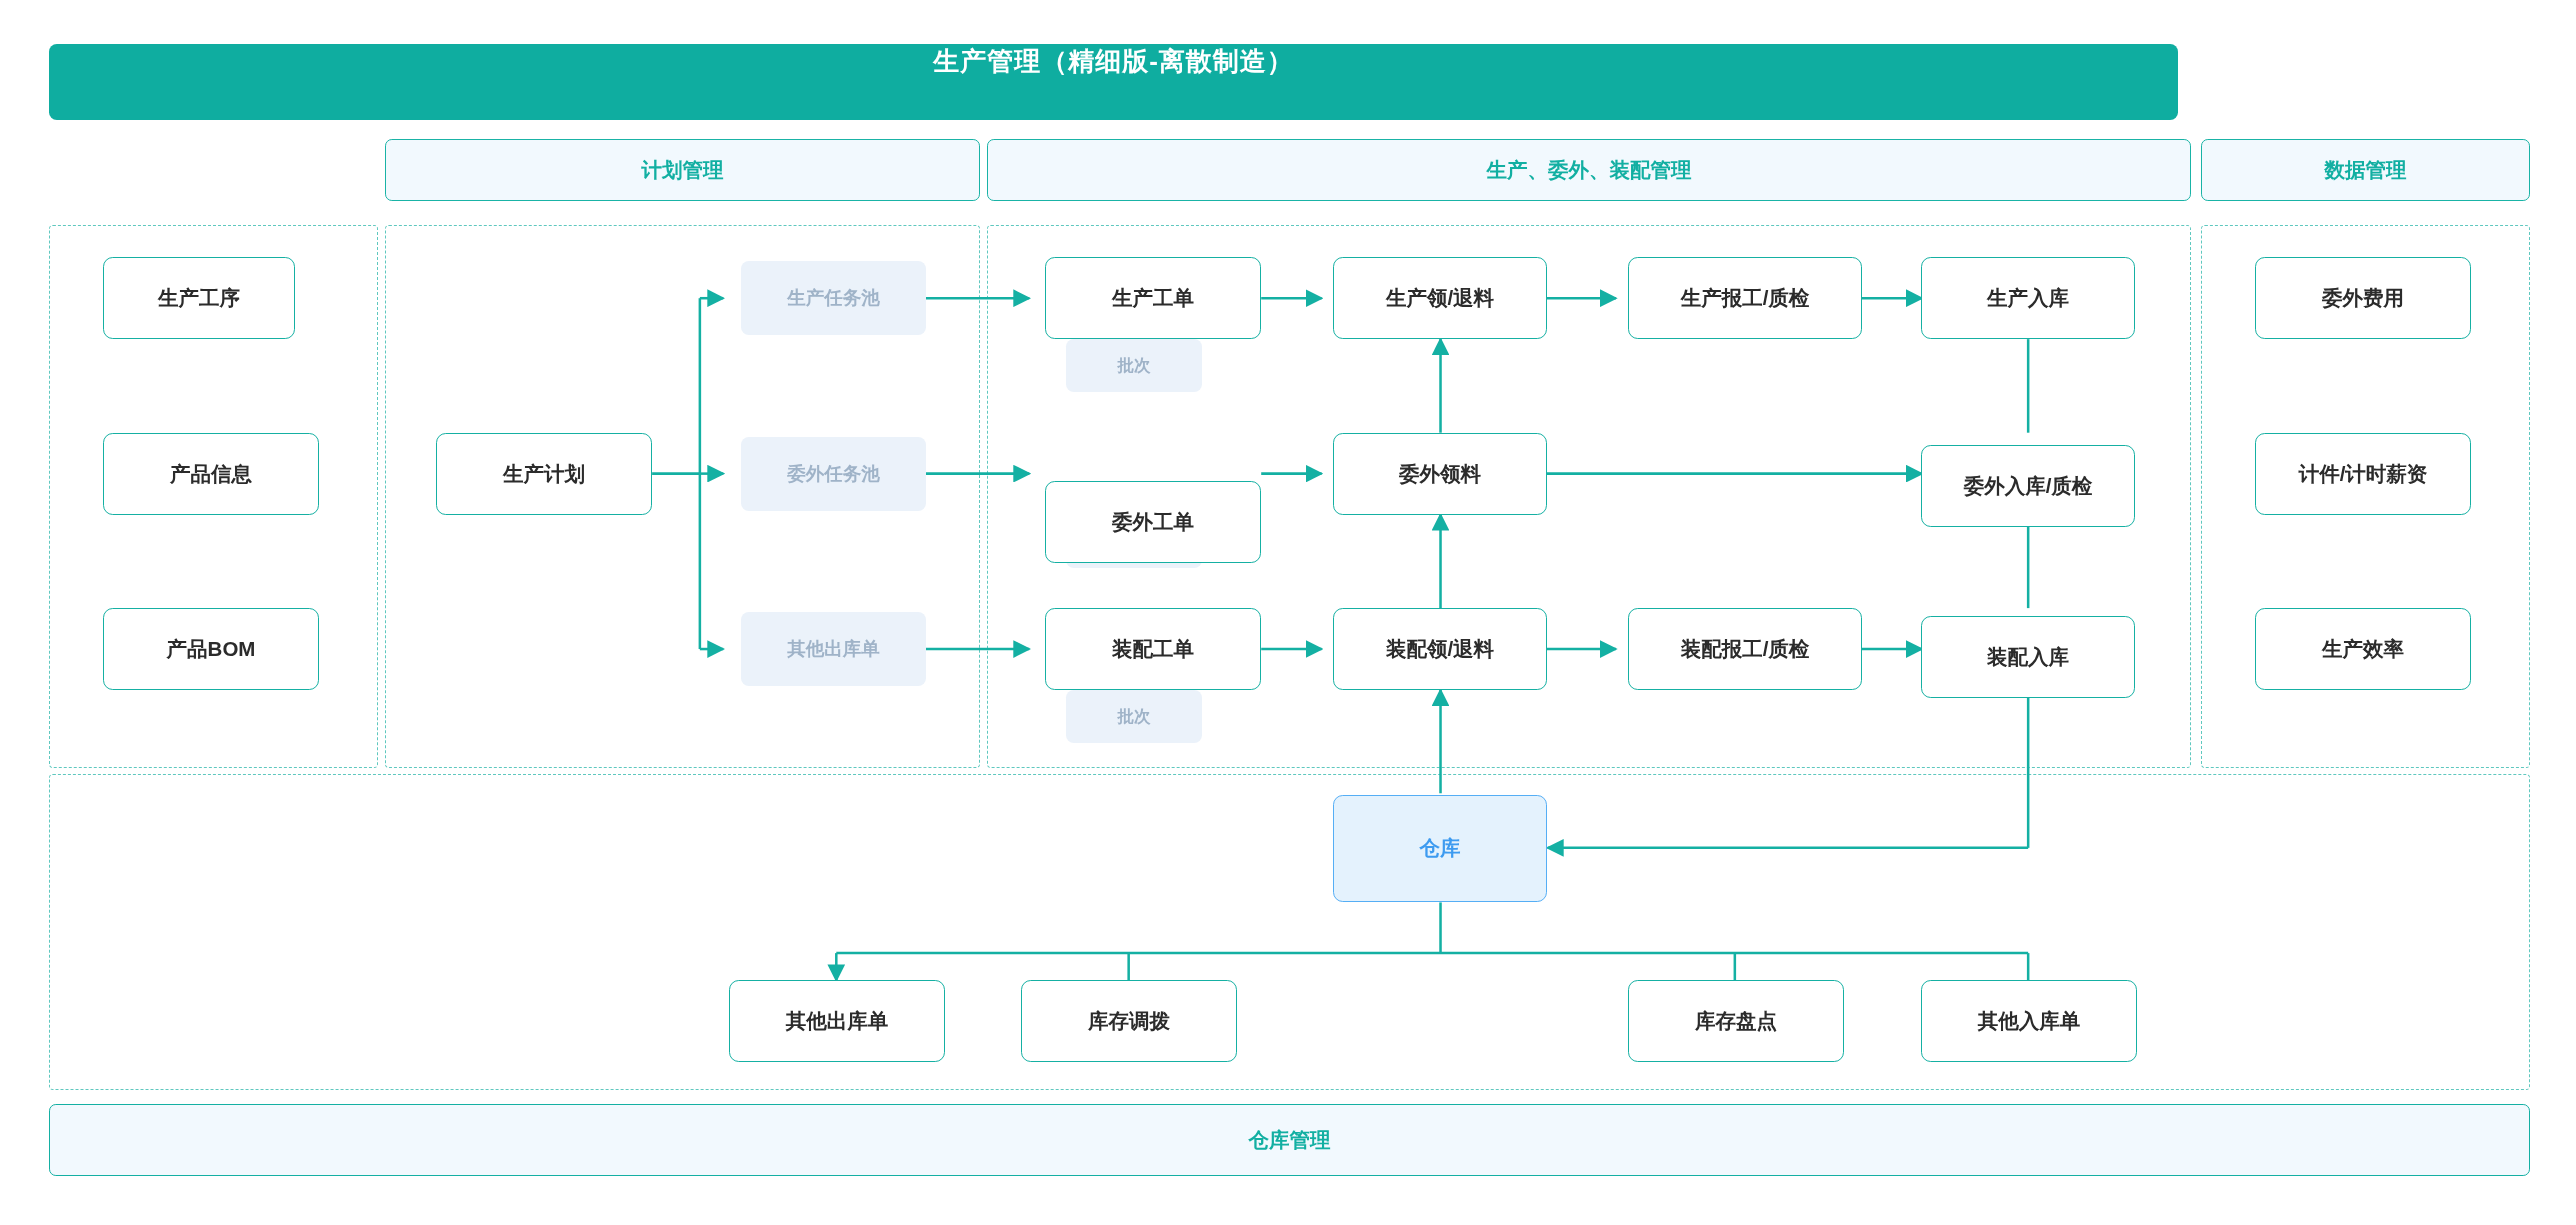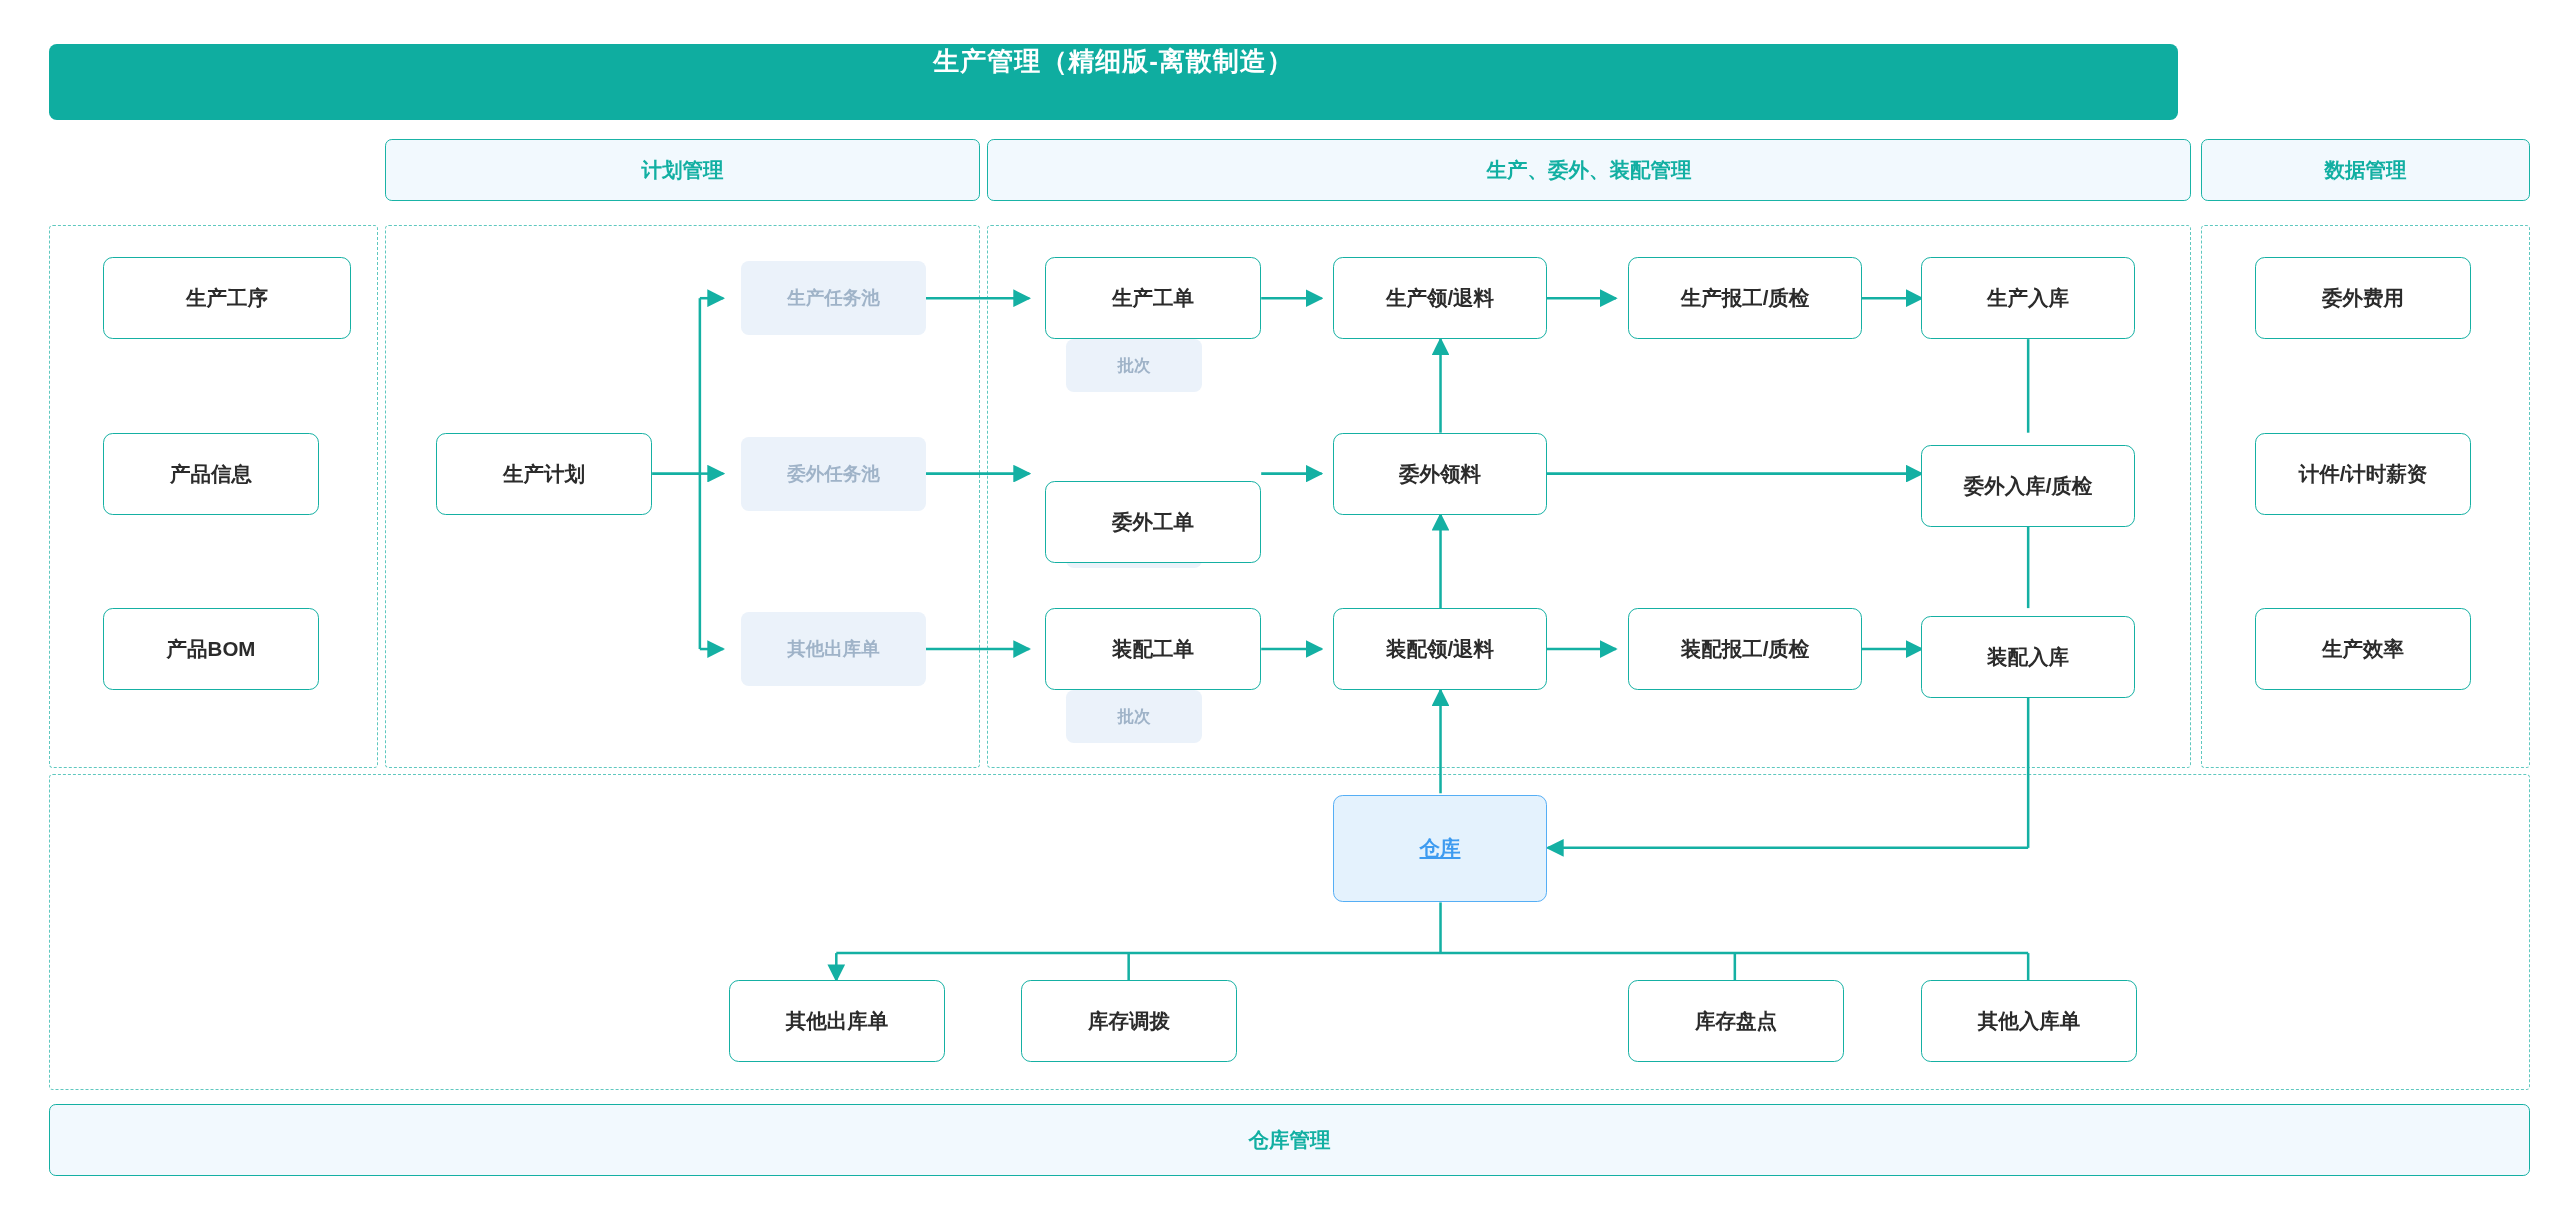--- a/index.html
+++ b/index.html
@@ -46,21 +46,21 @@
   .node-pool{
     background:#EBF2FA;border:none;border-radius:7.8px;
     color:#9FB3C8;font-size:18.5px;font-weight:bold;
   }
   .node-batch{
     background:#EBF2FA;border:none;border-radius:7.8px;
     color:#9FB3C8;font-size:16.6px;font-weight:bold;
   }
   .node-wh{
     background:#E4F2FD;border:1.8px solid #55AEF5;
-    color:#3D9BF0;font-size:20.5px;font-weight:bold;text-decoration:underline;
+    color:#3D9BF0;font-size:20.5px;font-weight:bold;
   }
 
   
   .footer{
     position:absolute;left:49px;top:1104px;width:2479px;height:70px;
     background:#F2F9FE;border:1.8px solid #14B0A3;border-radius:6.8px;
     display:flex;align-items:center;justify-content:center;
   }
   .footer span{color:#12AFA2;font-size:20.5px;font-weight:bold;}
 
@@ -134,21 +134,21 @@
     <path class="ln" d="M 1478,444 L 1478,348" marker-end="url(#ah)"></path>
 
     <path class="ln" d="M 1478,926 L 1478,978"></path>
     <path class="ln" d="M 858,978 L 2081,978"></path>
     <path class="ln" d="M 858,978 L 858,1006" marker-end="url(#ah)"></path>
     <path class="ln" d="M 1158,978 L 1158,1006"></path>
     <path class="ln" d="M 1780,978 L 1780,1006"></path>
     <path class="ln" d="M 2081,978 L 2081,1006"></path>
   </svg>
 
-  <div class="node node-solid" style="left:103px;top:257px;width:248px;height:82px;">
+  <div class="node node-solid" style="left:103px;top:257px;width:192px;height:82px;">
     <span>生产工序</span>
   </div>
   <div class="node node-solid" style="left:103px;top:433px;width:216px;height:82px;">
     <span>产品信息</span>
   </div>
   <div class="node node-solid" style="left:103px;top:608px;width:216px;height:82px;">
     <span>产品BOM</span>
   </div>
 
   <div class="node node-solid" style="left:436px;top:433px;width:216px;height:82px;">

